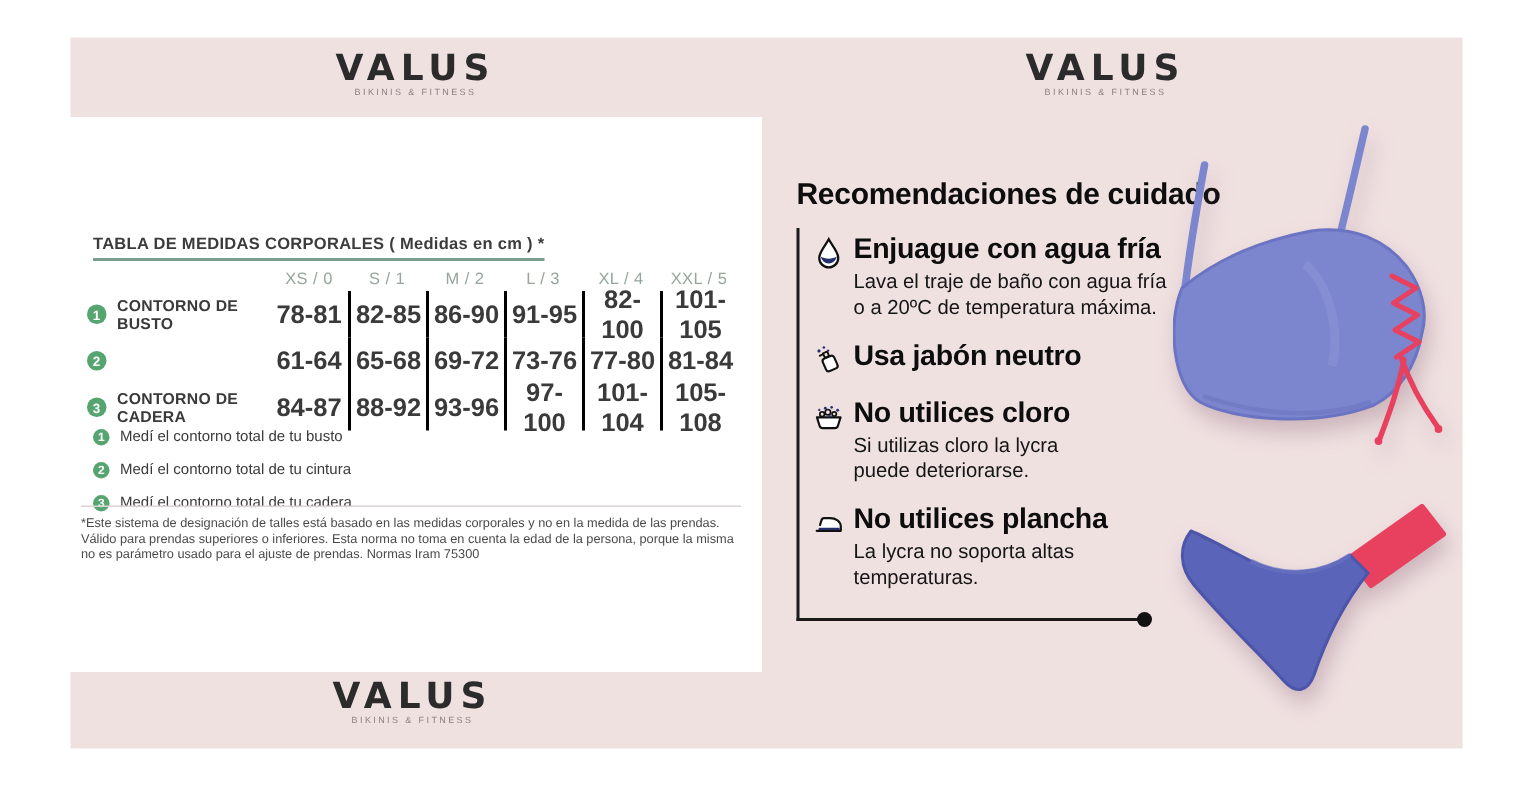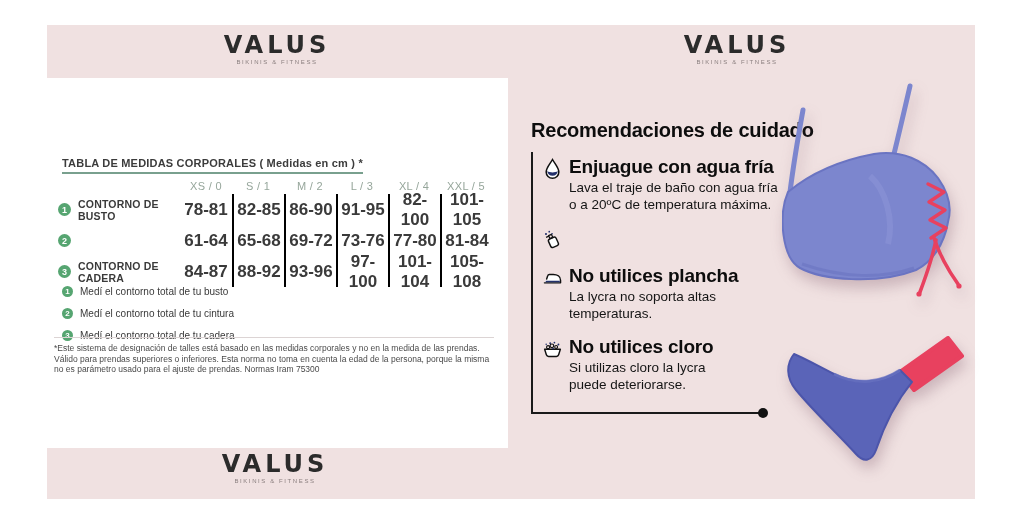--- a/index.html
+++ b/index.html
@@ -162,50 +162,51 @@
         <g transform="rotate(-24 12 14)">
           <rect x="8.2" y="10.5" width="8.6" height="9.5" rx="2" fill="#ffffff" stroke="#111" stroke-width="1.5"></rect>
           <rect x="10.8" y="6.8" width="3.2" height="3.4" fill="none" stroke="#111" stroke-width="1.3"></rect>
           <path d="M10.8 7.4 H7.6" stroke="#111" stroke-width="1.3" fill="none"></path>
         </g>
         <circle cx="5.2" cy="6.2" r="1.1" fill="#23306b"></circle>
         <circle cx="8.6" cy="3.8" r="0.9" fill="#23306b"></circle>
         <circle cx="11.6" cy="6.0" r="0.8" fill="#23306b"></circle>
       </svg>
       <div class="care-text">
-      </div>
-    </div>
-
-    <div class="care-item">
-      <svg class="care-icon" viewBox="0 0 24 24">
-        <path d="M3.6 17.6 H20.4 V14.8 C20.4 10.8 16.8 8.8 12.8 8.8 H8.8 C7.8 8.8 7.2 9.4 7.0 10.2 L5.9 13.6" fill="#ffffff" stroke="#111" stroke-width="1.5" stroke-linejoin="round" stroke-linecap="round"></path>
-        <path d="M4.6 17.0 H19.6 V15.4 H5.2 Z" fill="#23306b"></path>
-      </svg>
-      <div class="care-text">
-        <h3>No utilices plancha</h3>
-        <p>La lycra no soporta altas temperaturas.</p>
+        <h3>Usa jabón neutro</h3>
       </div>
     </div>
 
     <div class="care-item">
       <svg class="care-icon" viewBox="0 0 24 24">
         <path d="M3.8 12.8 H20.2 L18.4 18.6 a2.4 2.4 0 0 1-2.3 1.7 H7.9 a2.4 2.4 0 0 1-2.3-1.7 Z" fill="#ffffff" stroke="#111" stroke-width="1.5" stroke-linejoin="round"></path>
         <circle cx="7.4" cy="10.6" r="1.6" fill="none" stroke="#111" stroke-width="1.2"></circle>
         <circle cx="11.4" cy="9.2" r="1.9" fill="none" stroke="#111" stroke-width="1.2"></circle>
         <circle cx="15.8" cy="10.4" r="1.5" fill="none" stroke="#111" stroke-width="1.2"></circle>
         <circle cx="9.6" cy="6.4" r="1.0" fill="#23306b"></circle>
         <circle cx="14.0" cy="5.8" r="0.9" fill="#23306b"></circle>
         <circle cx="18.2" cy="7.8" r="1.0" fill="#23306b"></circle>
         <circle cx="5.4" cy="7.6" r="0.8" fill="#23306b"></circle>
         <circle cx="12.6" cy="12.0" r="0.9" fill="#23306b"></circle>
       </svg>
       <div class="care-text">
         <h3>No utilices cloro</h3>
         <p>Si utilizas cloro la lycra
 puede deteriorarse.</p>
+      </div>
+    </div>
+
+    <div class="care-item">
+      <svg class="care-icon" viewBox="0 0 24 24">
+        <path d="M3.6 17.6 H20.4 V14.8 C20.4 10.8 16.8 8.8 12.8 8.8 H8.8 C7.8 8.8 7.2 9.4 7.0 10.2 L5.9 13.6" fill="#ffffff" stroke="#111" stroke-width="1.5" stroke-linejoin="round" stroke-linecap="round"></path>
+        <path d="M4.6 17.0 H19.6 V15.4 H5.2 Z" fill="#23306b"></path>
+      </svg>
+      <div class="care-text">
+        <h3>No utilices plancha</h3>
+        <p>La lycra no soporta altas temperaturas.</p>
       </div>
     </div>
   </div>
 
   <div class="connector-h"></div>
   <div class="connector-dot"></div>
 
   <svg class="bikini-top" viewBox="0 0 200 230">
     <path d="M 21,30 C 17,52 12,80 8,112" fill="none" stroke="#7c86ce" stroke-width="5" stroke-linecap="round"></path>
     <path d="M 128,6 C 122,32 116,58 110,82" fill="none" stroke="#7c86ce" stroke-width="5" stroke-linecap="round"></path>

